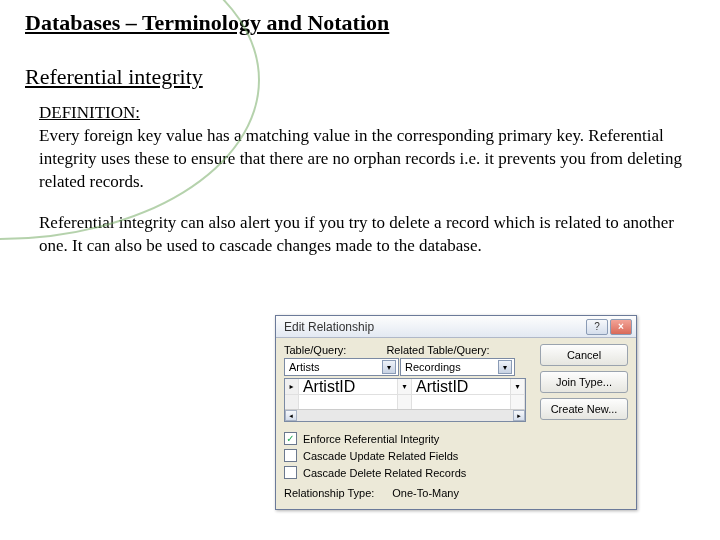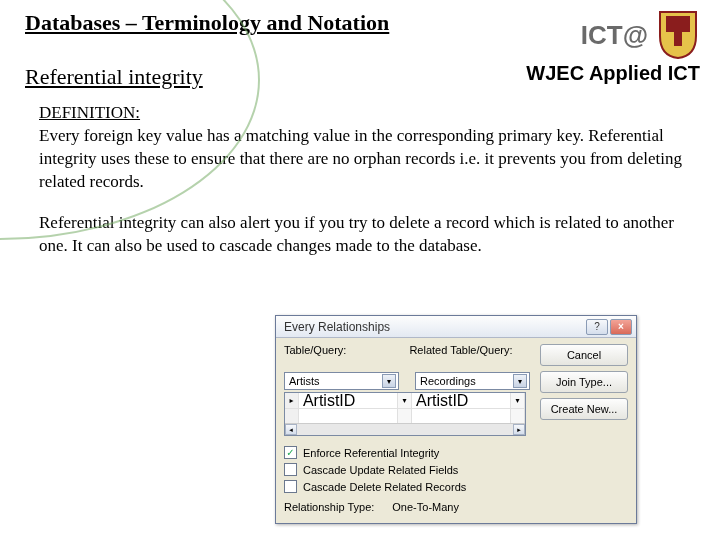--- a/index.html
+++ b/index.html
@@ -92,23 +92,23 @@
     border: 1px solid #8a9bb5;
     border-radius: 2px;
     display: flex; align-items: center; justify-content: center;
     font-size: 10px; color: #333;
   }
   .win-btn.close {
     background: linear-gradient(#f3a397,#d96a59);
     color:#fff; font-weight:bold;
   }
   .dialog-body { padding: 6px 8px 10px 8px; position: relative; }
-  .col-headers { display:flex; gap:63px; margin-bottom:16px; }
+  .col-headers { display:flex; gap:40px; margin-bottom:2px; }
   .col-headers span { font-size:11px; }
-  .combo-row { display:flex; gap:16px; margin-bottom:2px; align-items:center; }
+  .combo-row { display:flex; gap:1px; margin-bottom:2px; align-items:center; }
   .combo {
     width: 115px; height: 18px;
     background:#fff; border:1px solid #7b8aa3;
     display:flex; align-items:center; justify-content:space-between;
     padding:0 2px 0 4px; font-size:11px;
   }
   .combo .arrow {
     width:14px; height:14px;
     background: linear-gradient(#eef2f8,#c8d3e4);
     border:1px solid #8a9bb5;
@@ -156,46 +156,33 @@
 </head>
 <body>
 
 <div class="curve"></div>
 
 <div class="slide-header">
   <div class="title-block">
     <div class="main-title">Databases – Terminology and Notation</div>
     <div class="subheading">Referential integrity</div>
   </div>
-  <div class="brand-block">
-    <div>
-      <span class="brand-top">ICT@</span>
-      <span class="crest">
-        <svg viewBox="0 0 44 50">
-          <path d="M4 2 h36 v24 q0 20 -18 22 q-18 -2 -18 -22 z" fill="#e6c24a" stroke="#8a1d1d" stroke-width="2"></path>
-          <rect x="10" y="6" width="24" height="16" fill="#8a1d1d"></rect>
-          <rect x="18" y="22" width="8" height="14" fill="#8a1d1d"></rect>
-        </svg>
-      </span>
-    </div>
-    <div class="brand-sub">WJEC Applied ICT</div>
-  </div>
 </div>
 
 <div class="body-text">
   <div>
     <span class="def-label">DEFINITION:</span><br>
     <span>Every foreign key value has a matching value in the corresponding primary key. Referential integrity uses these to ensure that there are no orphan records i.e. it prevents you from deleting related records.</span>
   </div>
   <div class="para2">Referential integrity can also alert you if you try to delete a record which is related to another one. It can also be used to cascade changes made to the database.</div>
 </div>
 
 <div class="dialog">
   <div class="titlebar">
-    <span class="titlebar-text">Every Relationships</span>
+    <span class="titlebar-text">Edit Relationship</span>
     <div class="win-btns">
       <div class="win-btn">
           <span>?</span>
         </div>
       <div class="win-btn close">
           <span>×</span>
         </div>
     </div>
   </div>
   <div class="dialog-body">

